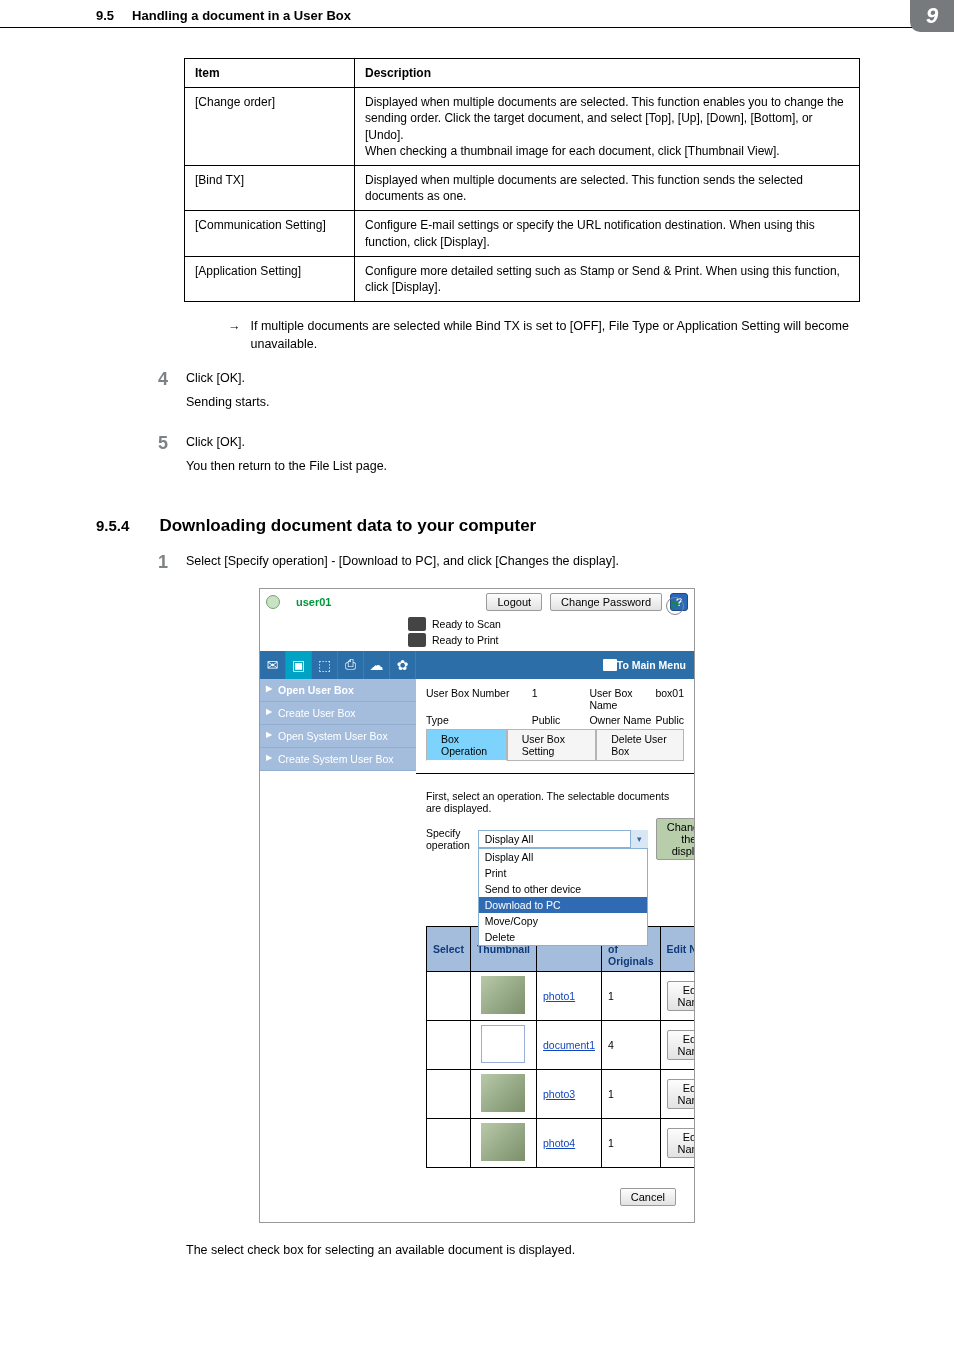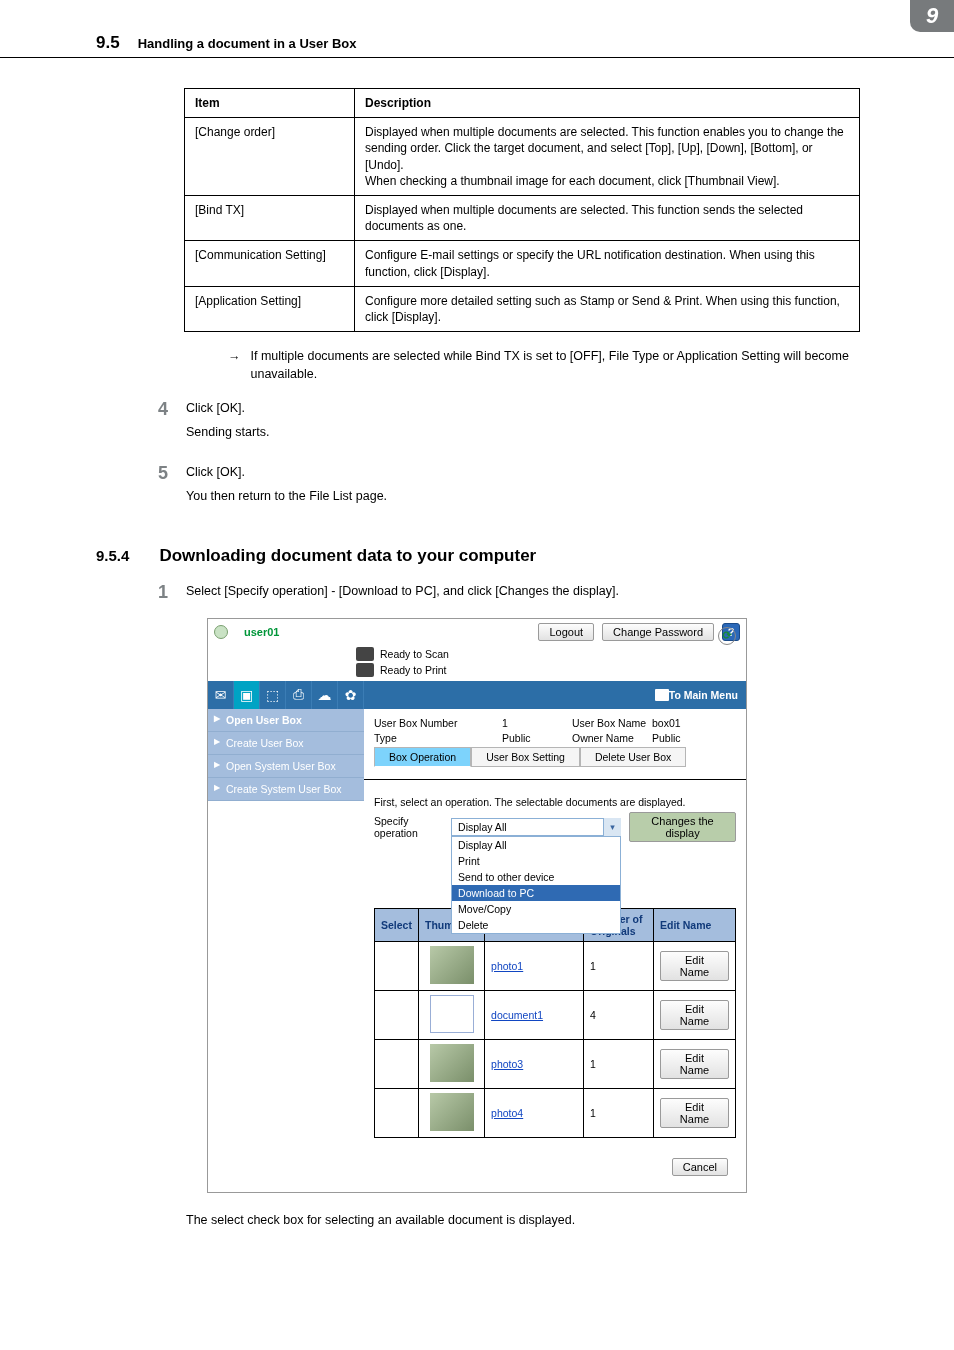--- a/index.html
+++ b/index.html
@@ -11,21 +11,21 @@
     width: 954px;
     position: relative;
   }
   .page-header {
     display: flex;
     align-items: baseline;
     padding: 8px 10px 4px 96px;
     border-bottom: 1px solid #000;
     position: relative;
   }
-  .sec-num { font-size: 17px; font-weight: bold; margin-right: 18px; margin-top: 25px; }
+  .sec-num { font-size: 13px; font-weight: bold; margin-right: 18px; }
   .sec-title { font-size: 13px; font-weight: bold; flex: 1; }
   .chapter-badge {
     position: absolute; right: 0; top: 0;
     width: 44px; height: 32px;
     background: #777a7c; color: #fff;
     font-size: 22px; font-weight: bold; font-style: italic;
     display: flex; align-items: center; justify-content: center;
     border-radius: 0 0 0 10px;
   }
 
@@ -74,21 +74,21 @@
     display: flex;
     gap: 30px;
     align-items: center;
   }
   .sub-num { font-size: 15px; font-weight: bold; }
   .sub-title { font-size: 17px; font-weight: bold; }
 
   
   .webapp {
     margin: 12px auto 0 auto;
-    width: 540px;
+    width: 436px;
     border: 1px solid #999;
     font-size: 11px;
   }
   .webapp-top {
     display: flex; align-items: center; justify-content: flex-end;
     gap: 8px; padding: 4px 6px;
   }
   .user-icon {
     width: 14px; height: 14px; display:inline-block; vertical-align:middle;
     background: #c9e2c4; border-radius: 50%; border:1px solid #7aa070;

